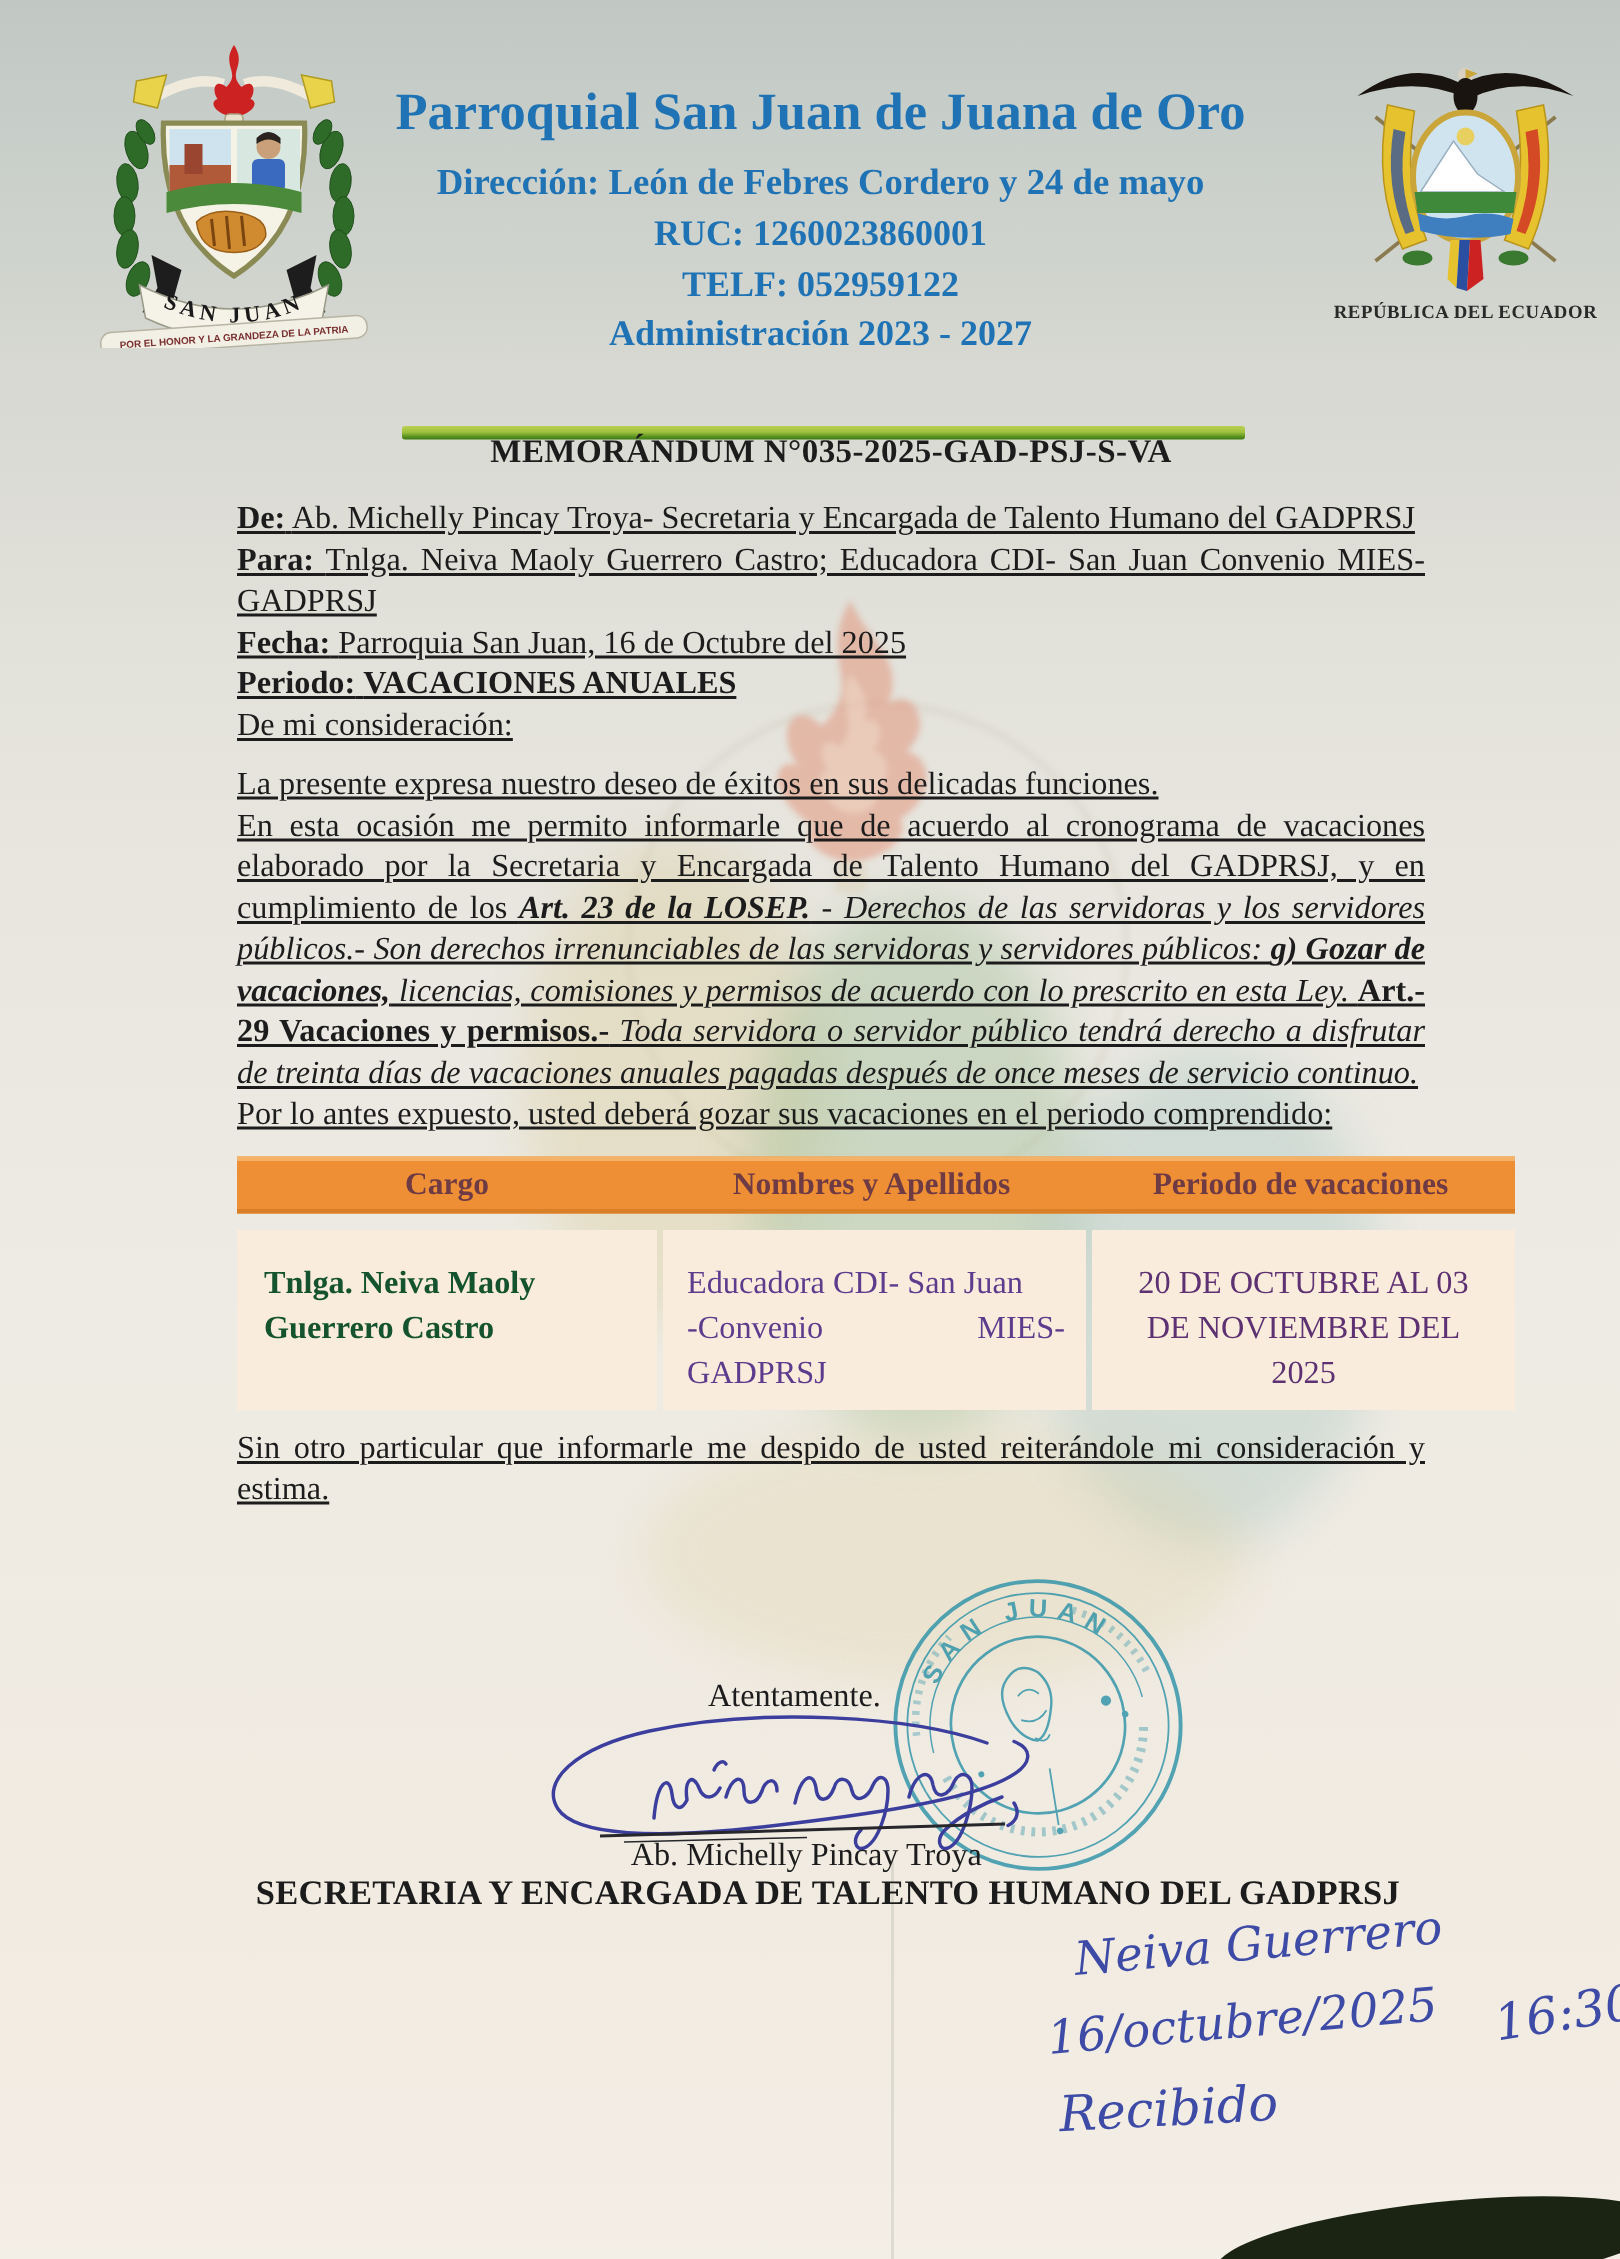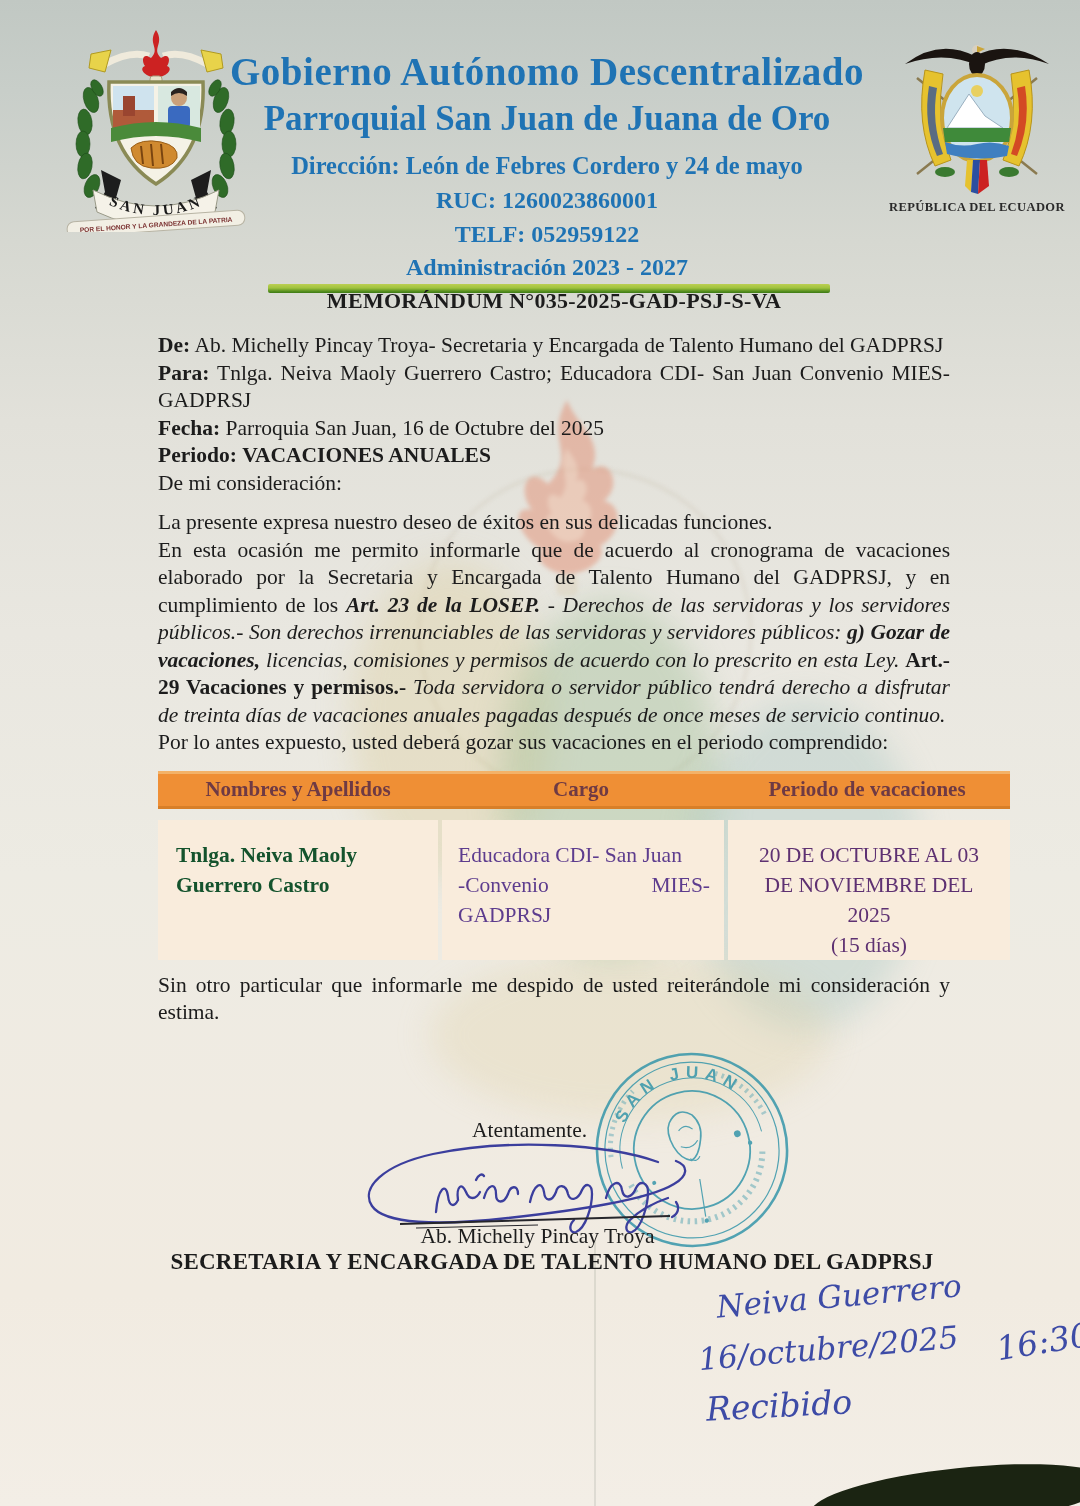--- a/index.html
+++ b/index.html
@@ -23,21 +23,21 @@
   .t4 { font-size:24px; margin-top:7px; }
   .t5 { font-size:24px; margin-top:7px; }
   .t6 { font-size:24px; margin-top:6px; }
   .green-rule { position:absolute; left:268px; top:284px; width:562px; height:9px;
     background:linear-gradient(180deg,#bccf52 0%,#9fc23e 45%,#58901f 80%,#3c7a15 100%); border-radius:2px; }
   .emblem-right { position:absolute; left:884px; top:34px; width:186px; text-align:center; }
   .emblem-caption { font-size:12.5px; color:#2a2a2a; letter-spacing:.4px; margin-top:2px; font-weight:bold; }
   
   .doc { position:absolute; left:0; top:0; width:979px; padding:288px 0 0 158px; }
   .memo-number { width:792px; text-align:center; font-weight:bold; font-size:22px; letter-spacing:.3px; }
-  .textblock { width:792px; font-size:21.5px; line-height:27.5px; text-align:justify; }
+  .textblock { width:792px; font-size:21.5px; line-height:27.5px; text-align:justify;text-decoration:underline; }
   .fields { margin-top:18px; }
   .b { font-weight:bold; }
   .i { font-style:italic; }
   .bi { font-weight:bold; font-style:italic; }
   .spacer12 { height:12px; }
   .val-caps { font-weight:bold; }
   
   .vt { width:852px; margin-top:14px; }
   .vt-head { display:grid; grid-template-columns:280px 286px 286px; background:#ef8f35;
     border-top:3px solid #f3b268; border-bottom:3px solid #d87f28; height:38px; align-items:center; }
@@ -124,21 +124,20 @@
       <textPath href="#sjArc" startOffset="50%" text-anchor="middle">SAN JUAN</textPath>
     </text>
 
     <g transform="rotate(-4 111 194)">
       <rect x="22" y="186" width="178" height="15" rx="7" fill="#f2efe4" stroke="#b8b4a4"></rect>
       <text x="111" y="197" font-size="6.6" font-weight="bold" fill="#7a3030" text-anchor="middle" font-family="Liberation Sans,sans-serif">POR EL HONOR Y LA GRANDEZA DE LA PATRIA</text>
     </g>
   </svg>
 
   <div class="hdr-text">
-    <div class="t1">Gobierno Autónomo Descentralizado</div>
     <div class="t2">Parroquial San Juan de Juana de Oro</div>
     <div class="t3">Dirección: León de Febres Cordero y 24 de mayo</div>
     <div class="t4">RUC: 1260023860001</div>
     <div class="t5">TELF: 052959122</div>
     <div class="t6">Administración 2023 - 2027</div>
   </div>
   <div class="green-rule"></div>
 
   <div class="emblem-right">
     <svg width="176" height="160" viewBox="0 0 176 160">
@@ -188,39 +187,38 @@
     <div class="spacer12"></div>
 
     <div class="textblock">La presente expresa nuestro deseo de éxitos en sus delicadas funciones.</div>
     <div class="textblock">
       <span>En esta ocasión me permito informarle que de acuerdo al cronograma de vacaciones elaborado por la Secretaria y Encargada de Talento Humano del GADPRSJ, y en cumplimiento de los </span><span class="bi">Art. 23 de la LOSEP.</span><span class="i"> - Derechos de las servidoras y los servidores públicos.- Son derechos irrenunciables de las servidoras y servidores públicos: </span><span class="bi">g) Gozar de vacaciones,</span><span class="i"> licencias, comisiones y permisos de acuerdo con lo prescrito en esta Ley. </span><span class="b">Art.- 29 Vacaciones y permisos.-</span><span class="i"> Toda servidora o servidor público tendrá derecho a disfrutar de treinta días de vacaciones anuales pagadas después de once meses de servicio continuo.</span>
     </div>
     <div class="textblock">Por lo antes expuesto, usted deberá gozar sus vacaciones en el periodo comprendido:</div>
 
     <div class="vt">
       <div class="vt-head">
+        <div>Cargo</div>
         <div>Nombres y Apellidos</div>
-        <div>Cargo</div>
         <div>Periodo de vacaciones</div>
       </div>
       <div class="vt-body">
         <div class="vt-cell c-name">Tnlga. Neiva Maoly Guerrero Castro</div>
         <div class="vt-cell c-cargo">
           <div>Educadora CDI- San Juan</div>
           <div class="jrow">
             <span>-Convenio</span>
             <span>MIES-</span>
           </div>
           <div>GADPRSJ</div>
         </div>
         <div class="vt-cell c-periodo">
           <div>20 DE OCTUBRE AL 03</div>
           <div>DE NOVIEMBRE DEL</div>
           <div>2025</div>
-          <div>(15 días)</div>
         </div>
       </div>
     </div>
 
     <div class="textblock closing">Sin otro particular que informarle me despido de usted reiterándole mi consideración y estima.</div>
   </div>
 
   <div class="salutation">Atentamente.</div>
 
   <svg style="position:absolute; left:592px; top:1050px; opacity:.82;" width="200" height="200" viewBox="0 0 200 200">

